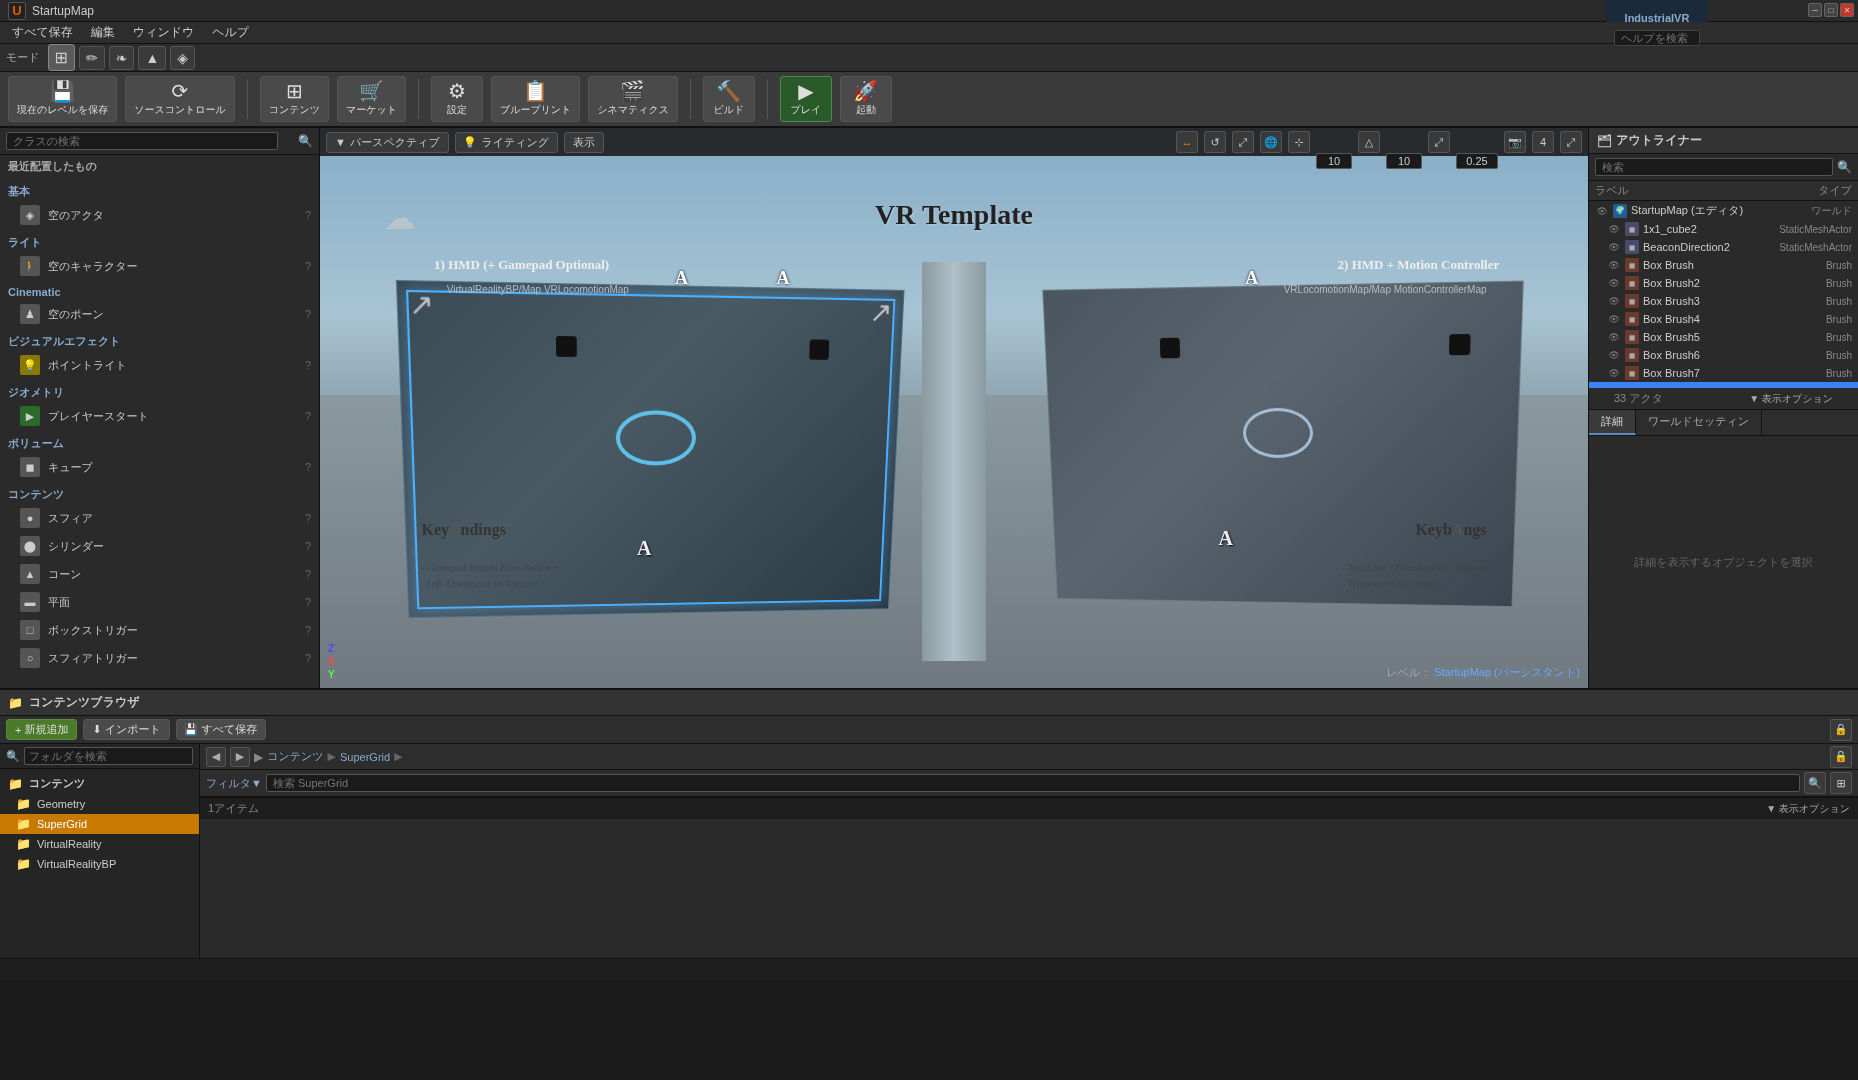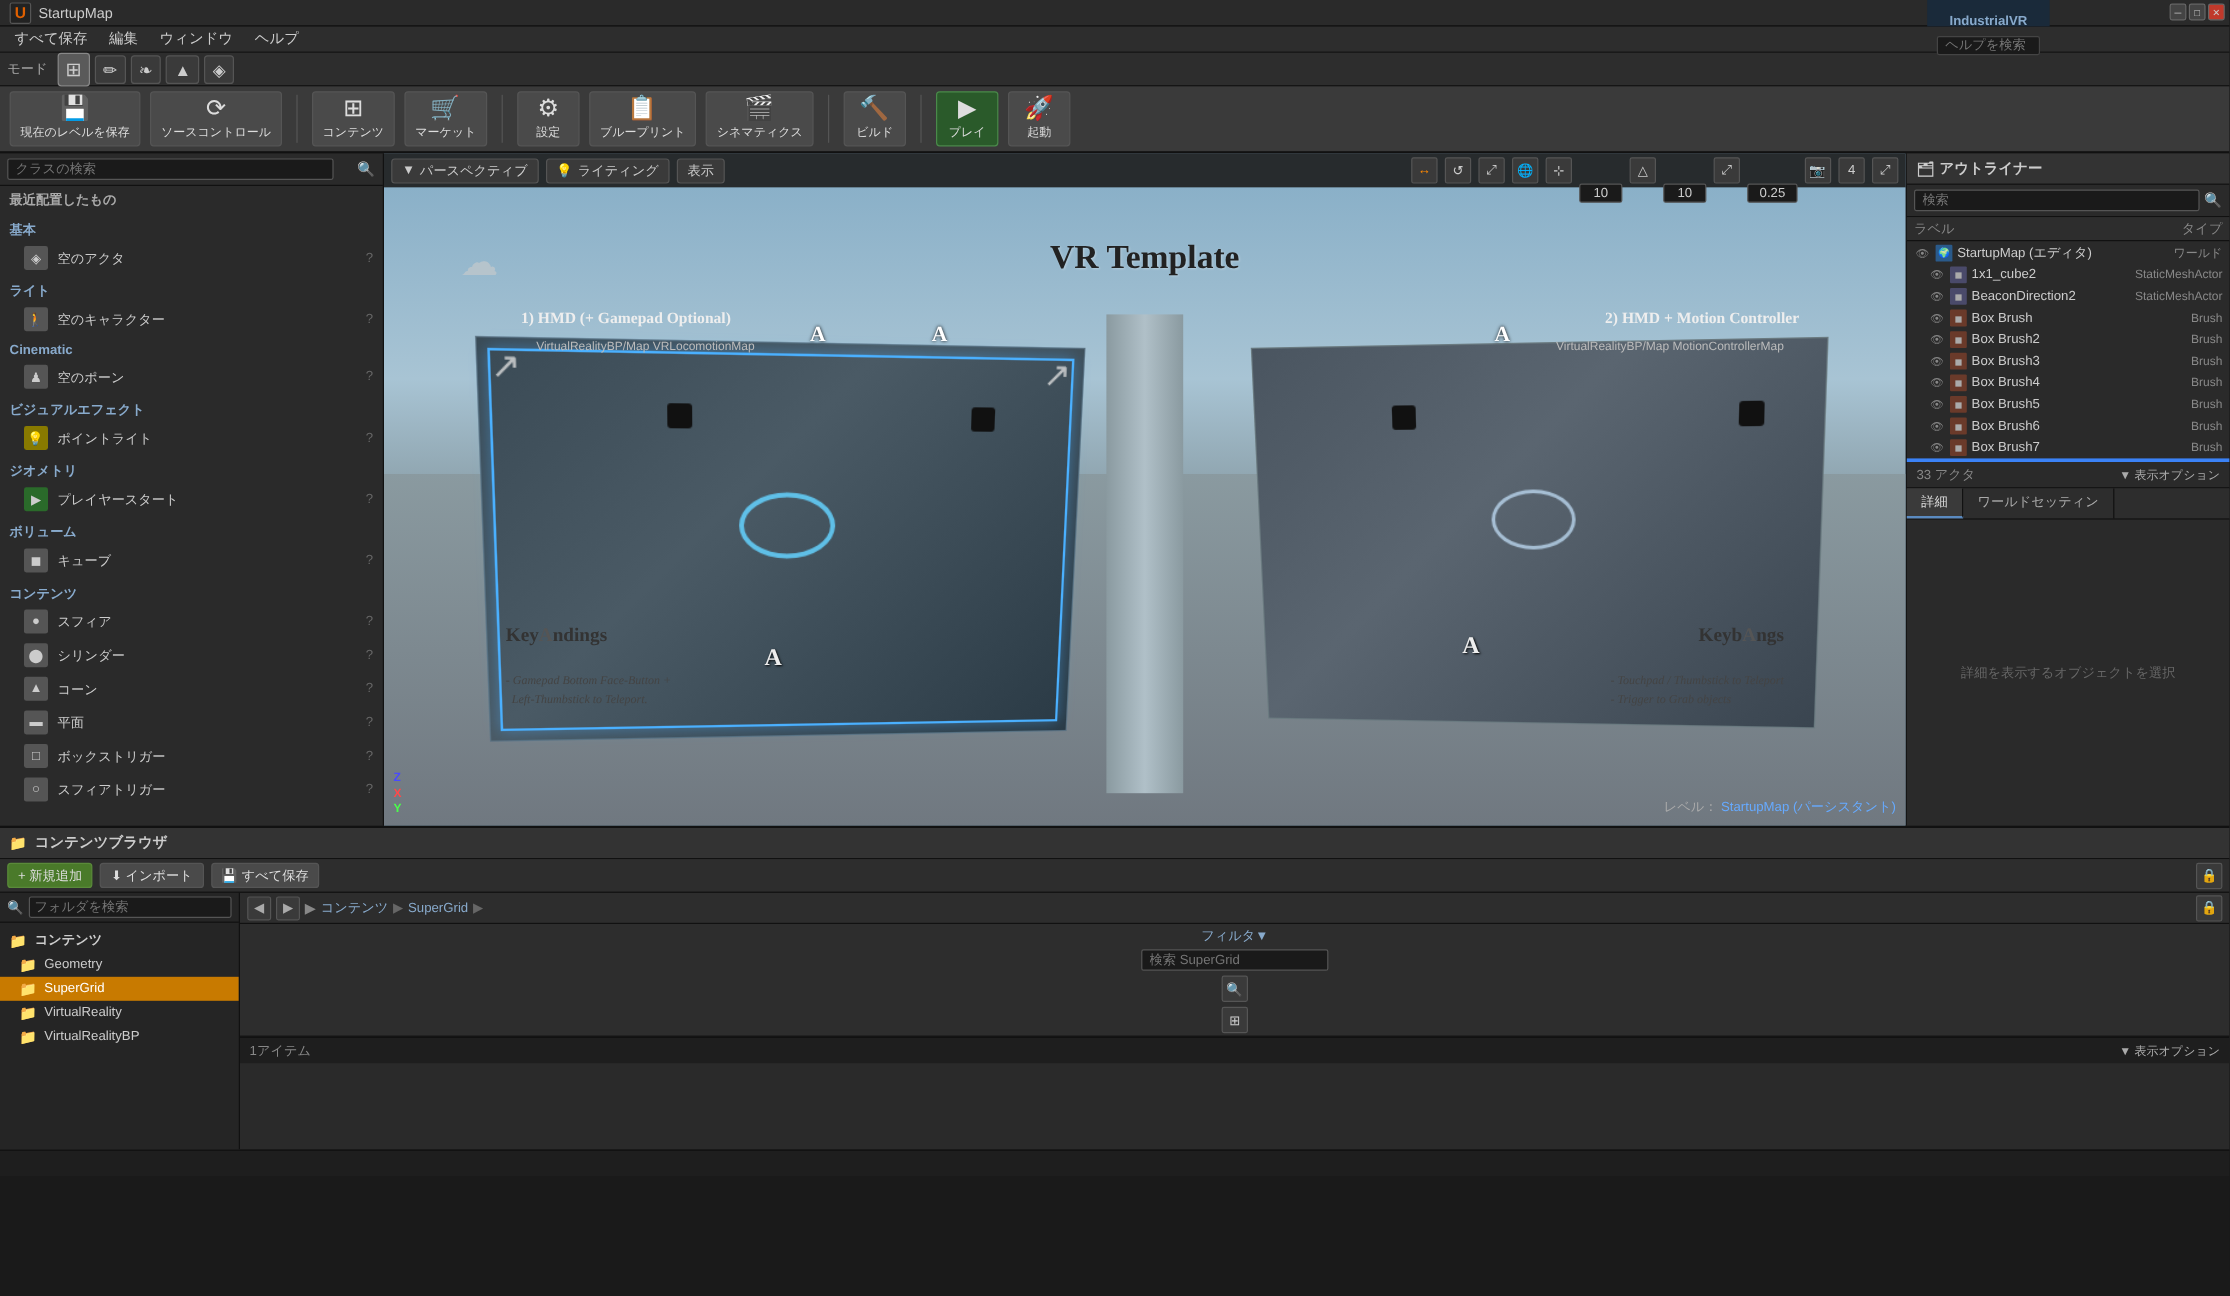--- a/index.html
+++ b/index.html
@@ -303,22 +303,22 @@
       background: #556;
       border-radius: 1px;
       display: flex; align-items: center; justify-content: center;
       font-size: 8px; color: #aaa;
       flex-shrink: 0;
     }
     .outliner-name { color: #ccc; font-size: 11px; flex: 1; }
     .outliner-type { color: #888; font-size: 10px; }
 
     #outliner-status {
-      padding: 3px 8px;
-      border-top: 3px solid #3b82f6;
+      padding: 3px 25px;
+      border-top: 6px solid #3b82f6;
       font-size: 11px;
       color: #888;
       display: flex; align-items: center; justify-content: space-between;
     }
     .outliner-options-btn {
       color: #aaa; cursor: pointer; font-size: 10px;
     }
 
     
     #details-panel {
@@ -444,21 +444,20 @@
       overflow: auto;
       padding: 8px;
     }
     #cb-search-bar {
       display: flex;
       align-items: center;
       padding: 2px 6px;
       gap: 4px;
       border-bottom: 1px solid #111;
       background: #2d2d2d;
-      flex-direction: column;
     }
     #cb-search-bar input {
       flex: 1;
       background: #1a1a1a;
       border: 1px solid #555;
       color: #ccc;
       padding: 2px 6px;
       font-size: 11px;
       border-radius: 2px;
     }
@@ -755,21 +754,21 @@
 
           <div style="position:absolute; top:15%; left:25%; width:20px; height:20px; background:#111; border-radius:3px;"></div>
           <div style="position:absolute; top:15%; right:10%; width:20px; height:20px; background:#111; border-radius:3px;"></div>
         </div>
 
         <div style="position:absolute; left:47.5%; top:20%; width:5%; height:75%; background:linear-gradient(90deg,#8a9aa0,#b0c0c8,#8a9aa0);"></div>
 
         <div style="position:absolute; left:9%; top:19%; color:#eee; font-size:13px; font-weight:bold; font-family:Georgia,serif;">1) HMD (+ Gamepad Optional)</div>
         <div style="position:absolute; right:7%; top:19%; color:#eee; font-size:13px; font-weight:bold; font-family:Georgia,serif;">2) HMD + Motion Controller</div>
         <div style="position:absolute; left:10%; top:24%; color:#bbb; font-size:10px; font-family:sans-serif;">VirtualRealityBP/Map       VRLocomotionMap</div>
-        <div style="position:absolute; right:8%; top:24%; color:#bbb; font-size:10px; font-family:sans-serif;">VirtualRealityBP/Map      MotionControllerMap</div>
+        <div style="position:absolute; right:8%; top:24%; color:#bbb; font-size:10px; font-family:sans-serif;">VRLocomotionMap/Map      MotionControllerMap</div>
 
         <div style="position:absolute; left:28%; top:21%; color:#fff; font-size:18px; font-family:Georgia,serif; font-weight:bold; text-shadow:0 0 3px #000;">A</div>
         <div style="position:absolute; left:36%; top:21%; color:#fff; font-size:18px; font-family:Georgia,serif; font-weight:bold; text-shadow:0 0 3px #000;">A</div>
         <div style="position:absolute; right:26%; top:21%; color:#fff; font-size:18px; font-family:Georgia,serif; font-weight:bold; text-shadow:0 0 3px #000;">A</div>
 
         <div style="position:absolute; left:8%; bottom:28%; color:#333; font-size:16px; font-family:Georgia,serif; font-weight:bold;">Key<span style="color:#555;">A</span>ndings</div>
         <div style="position:absolute; left:8%; bottom:18%; color:#444; font-size:10px; font-family:Georgia,serif; font-style:italic; line-height:1.6;">
           - Gamepad Bottom Face-Button +<br>
           &nbsp;&nbsp;Left-Thumbstick to Teleport.
         </div>

